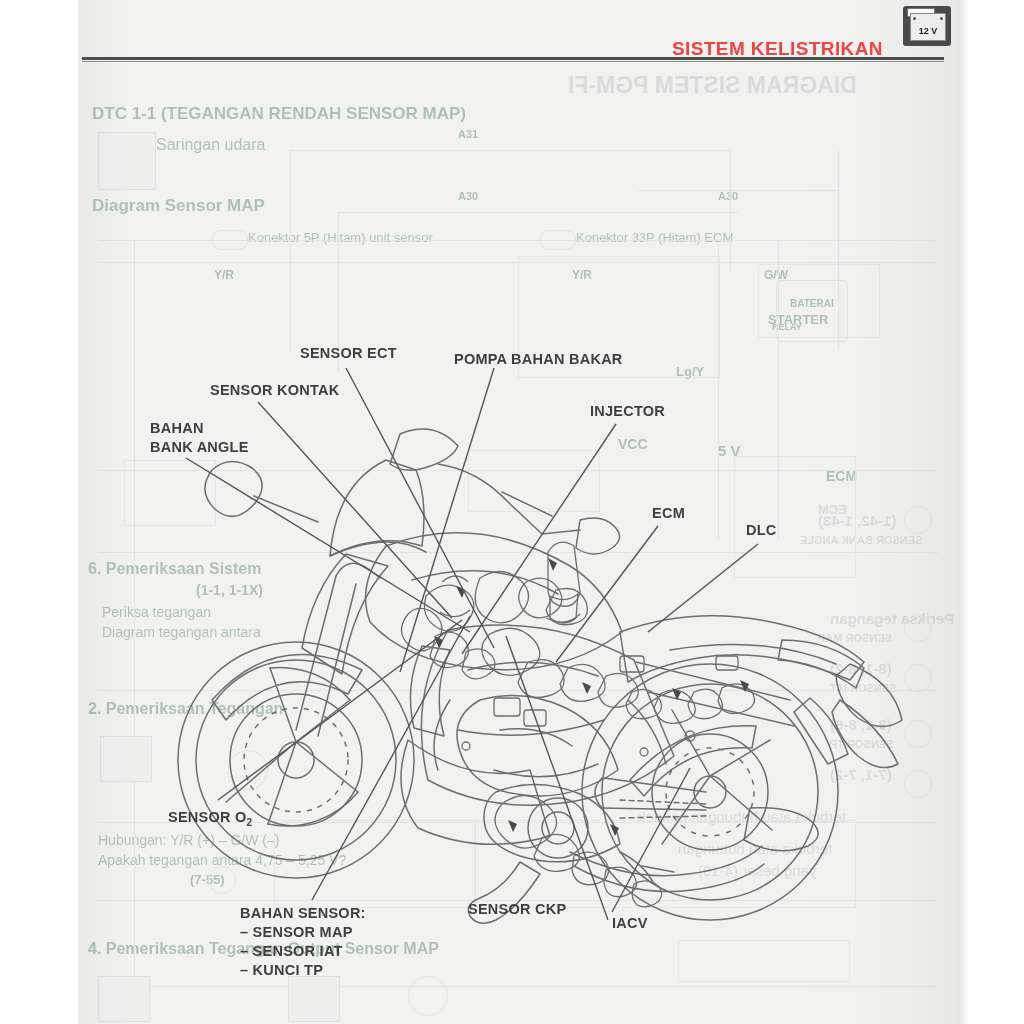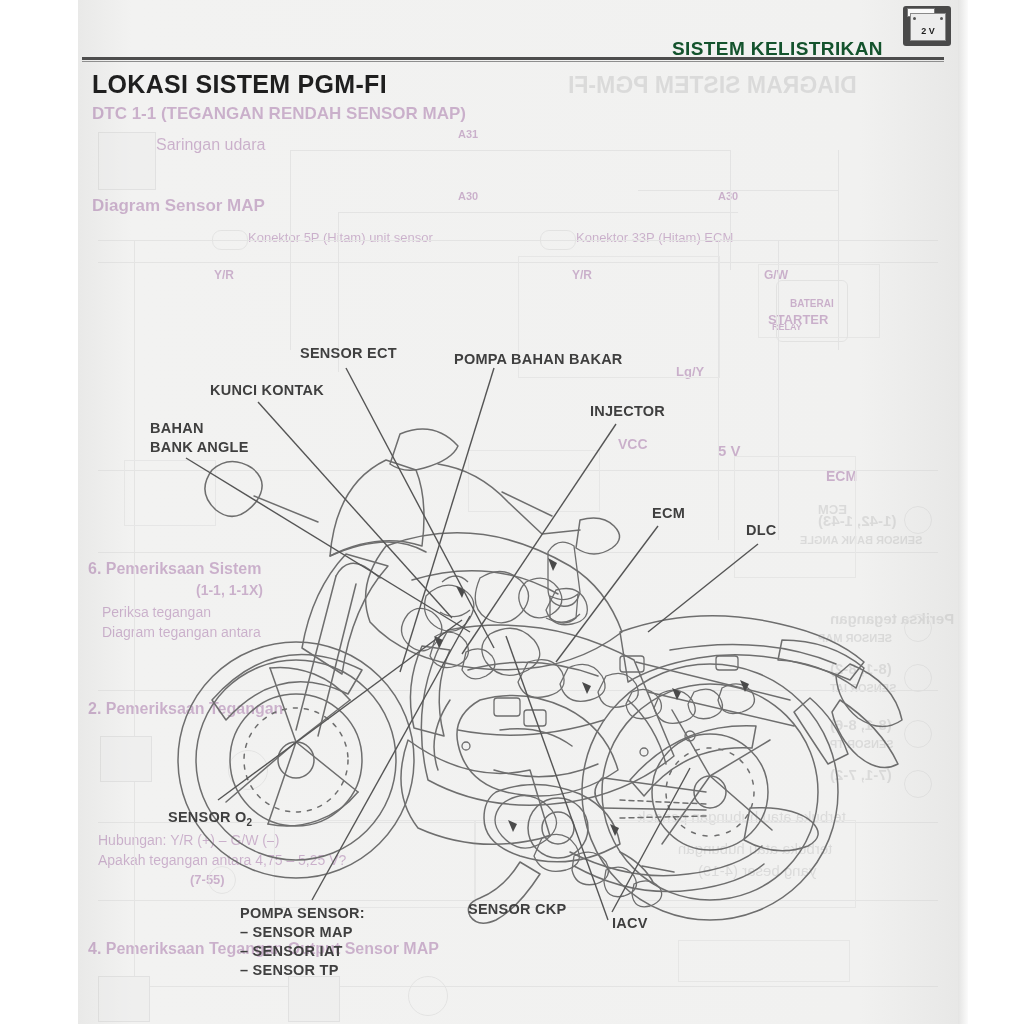--- a/index.html
+++ b/index.html
@@ -11,21 +11,21 @@
   
   #scan{position:absolute;left:78px;top:0;width:888px;height:1024px;
         background:#f0f0ef;}
   #scan:before{content:"";position:absolute;inset:0;
         background:linear-gradient(90deg,#e9e9e8 0%,#f2f2f1 6%,#f1f1f0 88%,#e7e7e6 100%);}
   #scanedge{position:absolute;left:958px;top:0;width:10px;height:1024px;
         background:linear-gradient(90deg,#e4e4e3,#fbfbfb);}
 
   
   #hdr-right{position:absolute;left:672px;top:38px;
-        font-size:19px;font-weight:bold;letter-spacing:.4px;color:#14532d;}
+        font-size:19px;font-weight:bold;letter-spacing:.4px;color:#ef4444;}
   #battery{position:absolute;left:903px;top:6px;width:48px;height:40px;
         background:#4a4a4a;border-radius:3px;padding:4px;box-sizing:border-box;}
   #battery .face{position:absolute;left:7px;top:7px;width:34px;height:26px;
         background:#ededed;border:1px solid #8a8a8a;}
   #battery .cap{position:absolute;left:4px;top:2px;width:26px;height:7px;
         background:#fafafa;border:1px solid #777;}
   #battery .v{position:absolute;left:0;top:12px;width:34px;text-align:center;
         font-size:9px;font-weight:bold;color:#1d1d1d;}
   #battery .t1{position:absolute;left:2px;top:3px;width:3px;height:3px;background:#555;border-radius:50%;}
   #battery .t2{position:absolute;right:2px;top:3px;width:3px;height:3px;background:#555;border-radius:50%;}
@@ -33,21 +33,21 @@
   #rule{position:absolute;left:82px;top:57px;width:862px;height:3px;
         background:#4d4d4d;}
   #rule2{position:absolute;left:82px;top:61px;width:862px;height:1px;
         background:#8e8e8e;}
   #title{position:absolute;left:92px;top:70px;
         font-size:25px;font-weight:bold;letter-spacing:.3px;color:#1f1f1f;}
 
   
   #ghost{position:absolute;left:78px;top:0;width:888px;height:1024px;
         opacity:.30;pointer-events:none;}
-  .g{position:absolute;color:#701a75;font-weight:bold;white-space:nowrap;text-align:center;}
+  .g{position:absolute;color:#14532d;font-weight:bold;white-space:nowrap;text-align:center;}
   .gm{position:absolute;color:#a8a8a8;font-weight:bold;white-space:nowrap;
       transform:scaleX(-1);}
   .gl{position:absolute;background:#c6c6c6;}
   .gbox{position:absolute;border:1px solid #cdcdcd;}
   .gcirc{position:absolute;border:1.5px solid #c2c2c2;border-radius:50%;}
   .gsq{position:absolute;border:1.5px solid #bdbdbd;background:#eaeaea;}
 
   
   .lab{position:absolute;font-size:14.5px;font-weight:bold;color:#3f3f3f;
        letter-spacing:.25px;white-space:nowrap;line-height:19px;}
@@ -164,27 +164,26 @@
     <div class="gcirc" style="left:698px;top:280px;width:70px;height:60px;border-radius:6px;"></div>
   </div>
 
   <div id="hdr-right">SISTEM KELISTRIKAN</div>
 
   <div id="battery">
     <div class="cap"></div>
     <div class="face">
       <div class="t1"></div>
         <div class="t2"></div>
-      <div class="v">2 V</div>
+      <div class="v">12 V</div>
     </div>
   </div>
 
   <div id="rule"></div>
   <div id="rule2"></div>
-  <div id="title">LOKASI SISTEM PGM-FI</div>
 
   <svg id="bike" viewBox="0 0 760 540">
     <g fill="none" stroke="#6e6e6e" stroke-width="1.5" stroke-linejoin="round" stroke-linecap="round">
 
       <circle cx="146" cy="360" r="118"></circle>
       <circle cx="146" cy="360" r="100"></circle>
       <circle cx="146" cy="360" r="66"></circle>
       <circle cx="146" cy="360" r="18"></circle>
       <path d="M146 342 L120 268 M146 342 L200 300 M146 342 L208 392 M146 342 L118 424 M146 342 L76 402"></path>
       <path d="M120 268 a92 92 0 0 1 80 32 M208 392 a92 92 0 0 1 -90 32"></path>
@@ -336,39 +335,39 @@
       <line x1="608" y1="920" x2="506" y2="636"></line>
 
       <line x1="612" y1="912" x2="690" y2="768"></line>
     </g>
   </svg>
 
   <div class="lab" style="left:300px;top:344px;">SENSOR ECT</div>
 
   <div class="lab" style="left:454px;top:350px;">POMPA BAHAN BAKAR</div>
 
-  <div class="lab" style="left:210px;top:381px;">KUNCI KONTAK</div>
+  <div class="lab" style="left:210px;top:381px;">SENSOR KONTAK</div>
 
   <div class="lab" style="left:590px;top:402px;text-align:center;">INJECTOR</div>
 
   <div class="lab" style="left:150px;top:419px;">
     <span>BAHAN</span><br>
     <span>BANK ANGLE</span>
   </div>
 
   <div class="lab" style="left:652px;top:504px;">ECM</div>
 
   <div class="lab" style="left:746px;top:521px;">DLC</div>
 
   <div class="lab" style="left:168px;top:808px;"><span>SENSOR O</span><sub>2</sub></div>
 
   <div class="lab" style="left:240px;top:904px;">
-    <span>POMPA SENSOR:</span><br>
+    <span>BAHAN SENSOR:</span><br>
     <span>– SENSOR MAP</span><br>
     <span>– SENSOR IAT</span><br>
-    <span>– SENSOR TP</span>
+    <span>– KUNCI TP</span>
   </div>
 
   <div class="lab" style="left:468px;top:900px;">SENSOR CKP</div>
 
   <div class="lab" style="left:612px;top:914px;">IACV</div>
 
 </div>
 
 </body></html>

